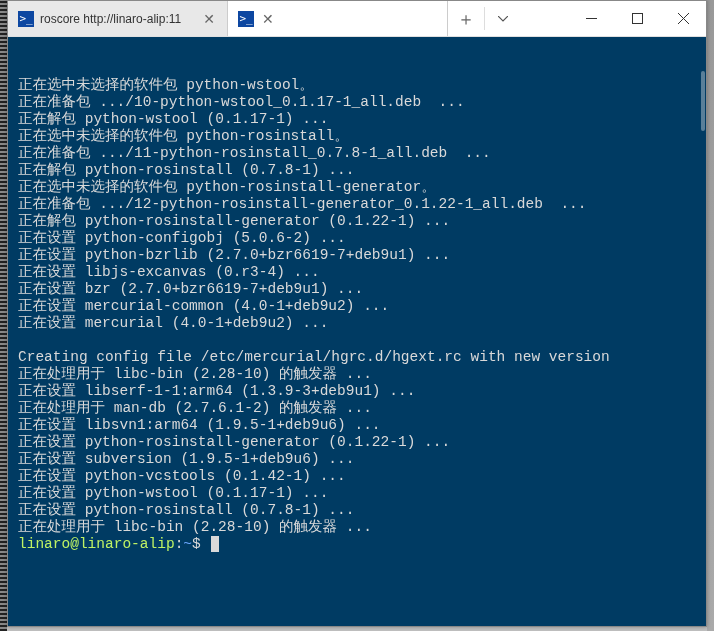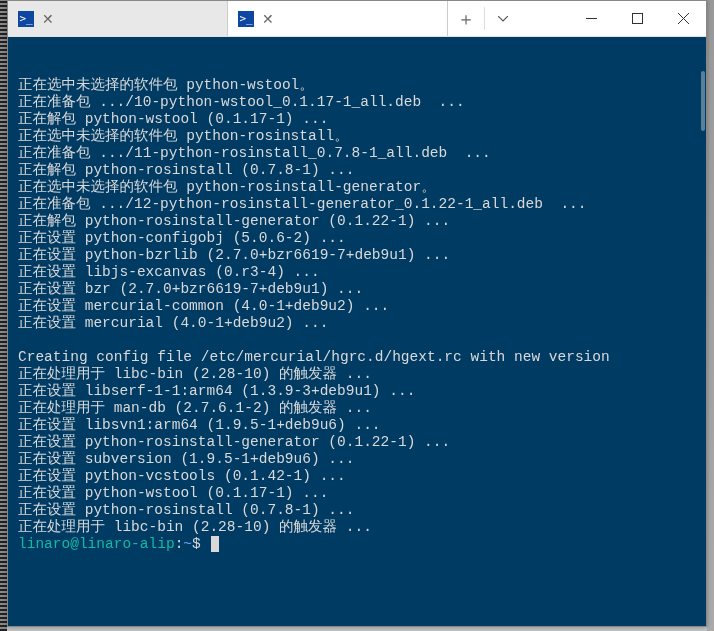--- a/index.html
+++ b/index.html
@@ -105,21 +105,21 @@
       flex: 1;
       background: #003b63;
       padding: 6px 26px 10px 10px;
       font-family: "Consolas", "Courier New", monospace;
       font-size: 14.5px;
       line-height: 17px;
       color: #d9d9d9;
       white-space: pre;
       overflow: hidden;
     }
-    .prompt-user { color: #14b8a6; font-family: Liberation Mono, monospace; }
+    .prompt-user { color: #bef264; font-family: Liberation Mono, monospace; }
     .prompt-colon { color: #d9d9d9; }
     .prompt-path { color: #6aa7ff; }
     .prompt-dollar { color: #d9d9d9; }
     .cursor {
       display: inline-block;
       width: 8px;
       height: 16px;
       background: #d9d9d9;
       vertical-align: text-bottom;
       margin-left: 2px;
@@ -154,20 +154,21 @@
 <body>
 
 <div class="left-edge"></div>
 <div class="right-edge"></div>
 
 <div class="window-frame">
   <div class="titlebar">
     <div class="tabs">
       <div class="tab">
         <div class="tab-icon">&gt;_</div>
+        <div class="tab-label">roscore http://linaro-alip:11</div>
         <div class="tab-close">✕</div>
       </div>
       <div class="tab active">
         <div class="tab-icon">&gt;_</div>
         <div class="tab-close">✕</div>
       </div>
       <div class="newtab">＋</div>
       <div class="separator"></div>
       <div class="newtab" style="font-size:12px;">
         <svg viewBox="0 0 10 6" width="10" height="6">

